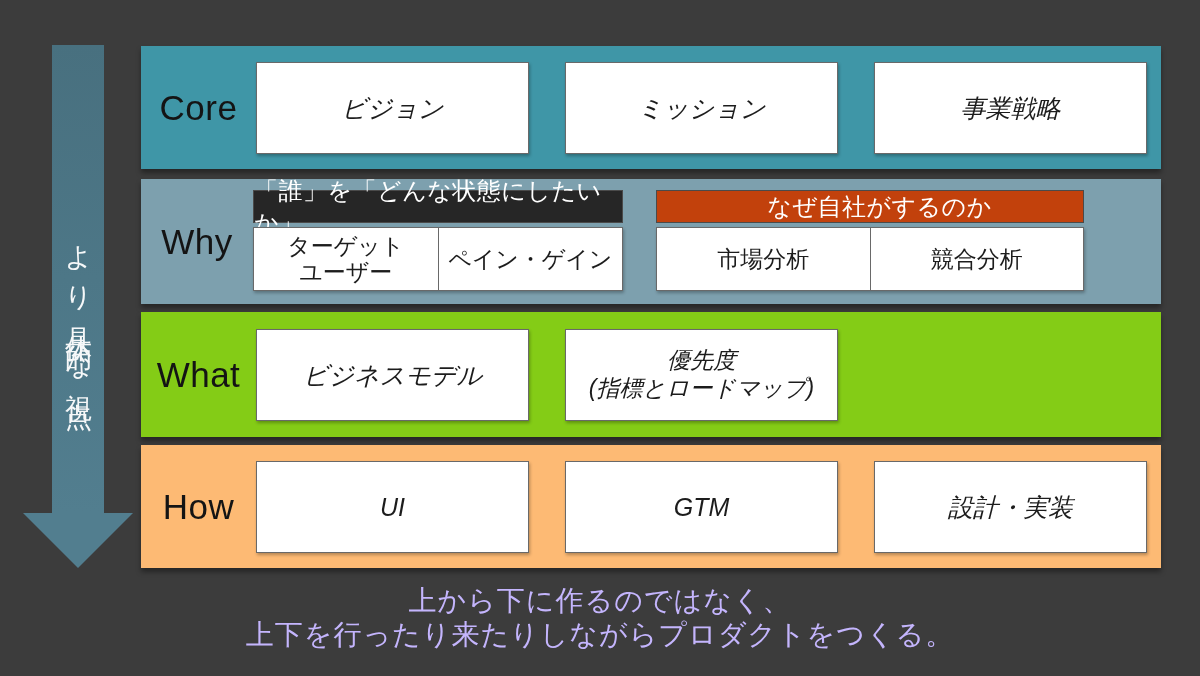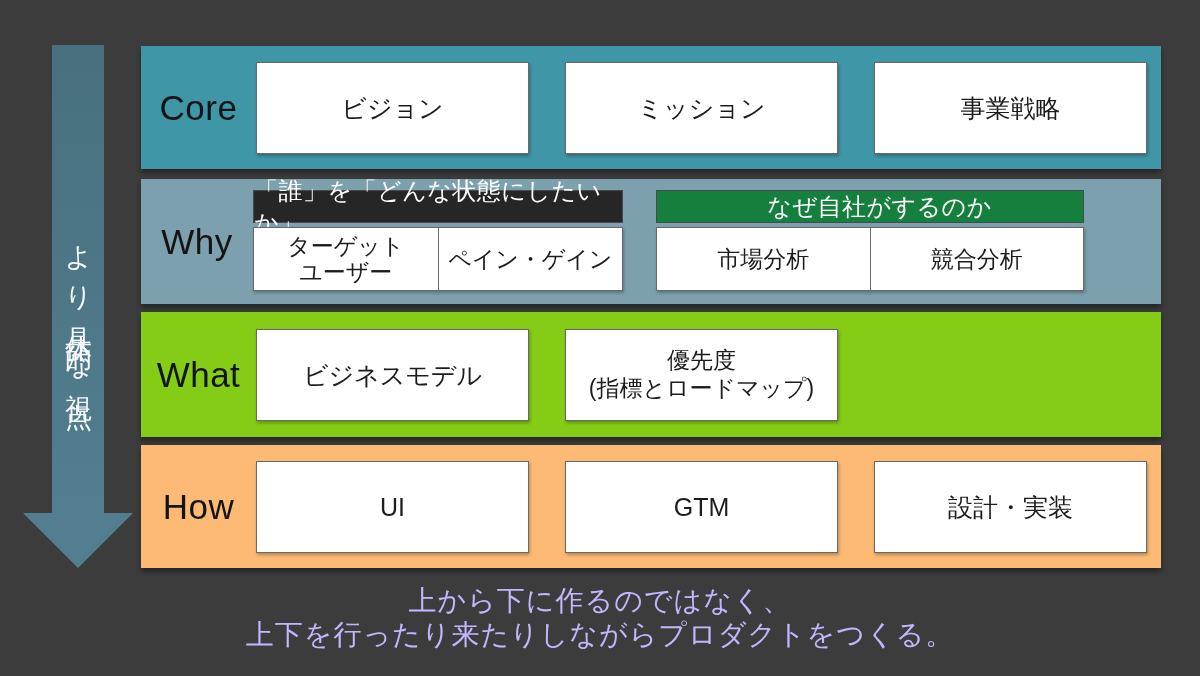--- a/index.html
+++ b/index.html
@@ -26,21 +26,21 @@
   .row{position:absolute;left:141px;width:1020px;display:flex;box-sizing:border-box;
     box-shadow:0 4px 5px rgba(0,0,0,0.38);}
   .row-core{top:46px;height:123px;}
   .row-why {top:179px;height:125px;}
   .row-what{top:312px;height:125px;}
   .row-how {top:445px;height:123px;}
 
   .row-label{width:115px;flex:0 0 115px;display:flex;align-items:center;justify-content:center;
     font-size:35px;color:#141414;letter-spacing:0.5px;}
 
-  .boxes{display:flex;align-items:center;gap:36px;padding-right:18px;}
+  .boxes{display:flex;align-items:center;gap:36px;padding-right:18px;font-style:italic;}
   .wbox{width:273px;height:92px;background:#ffffff;border:1.5px solid #696969;
     box-sizing:border-box;display:flex;align-items:center;justify-content:center;
     text-align:center;font-size:25px;color:#1c1c1c;white-space:pre-line;line-height:1.2;
     box-shadow:1px 2px 3px rgba(0,0,0,0.28);}
 
   
   .why-content{display:flex;flex:1;padding-top:11px;box-sizing:border-box;}
   .group{display:flex;flex-direction:column;}
   .group-a{width:370px;margin-right:33px;border-radius:9px;}
   .group-b{width:428px;}
@@ -82,21 +82,21 @@
     <div class="why-content">
       <div class="group group-a">
         <div class="group-header" style="background: rgb(38, 38, 38);">「誰」を「どんな状態にしたいか」</div>
         <div class="group-boxes">
           <div class="sub-box">ターゲット
 ユーザー</div>
           <div class="sub-box">ペイン・ゲイン</div>
         </div>
       </div>
       <div class="group group-b">
-        <div class="group-header" style="background: #15803d; padding-left: 19px;">なぜ自社がするのか</div>
+        <div class="group-header" style="background: #c2410c; padding-left: 19px;">なぜ自社がするのか</div>
         <div class="group-boxes">
           <div class="sub-box">市場分析</div>
           <div class="sub-box">競合分析</div>
         </div>
       </div>
     </div>
   </div>
 
   <div class="row row-what" style="background: #84cc16;">
     <div class="row-label">What</div>

